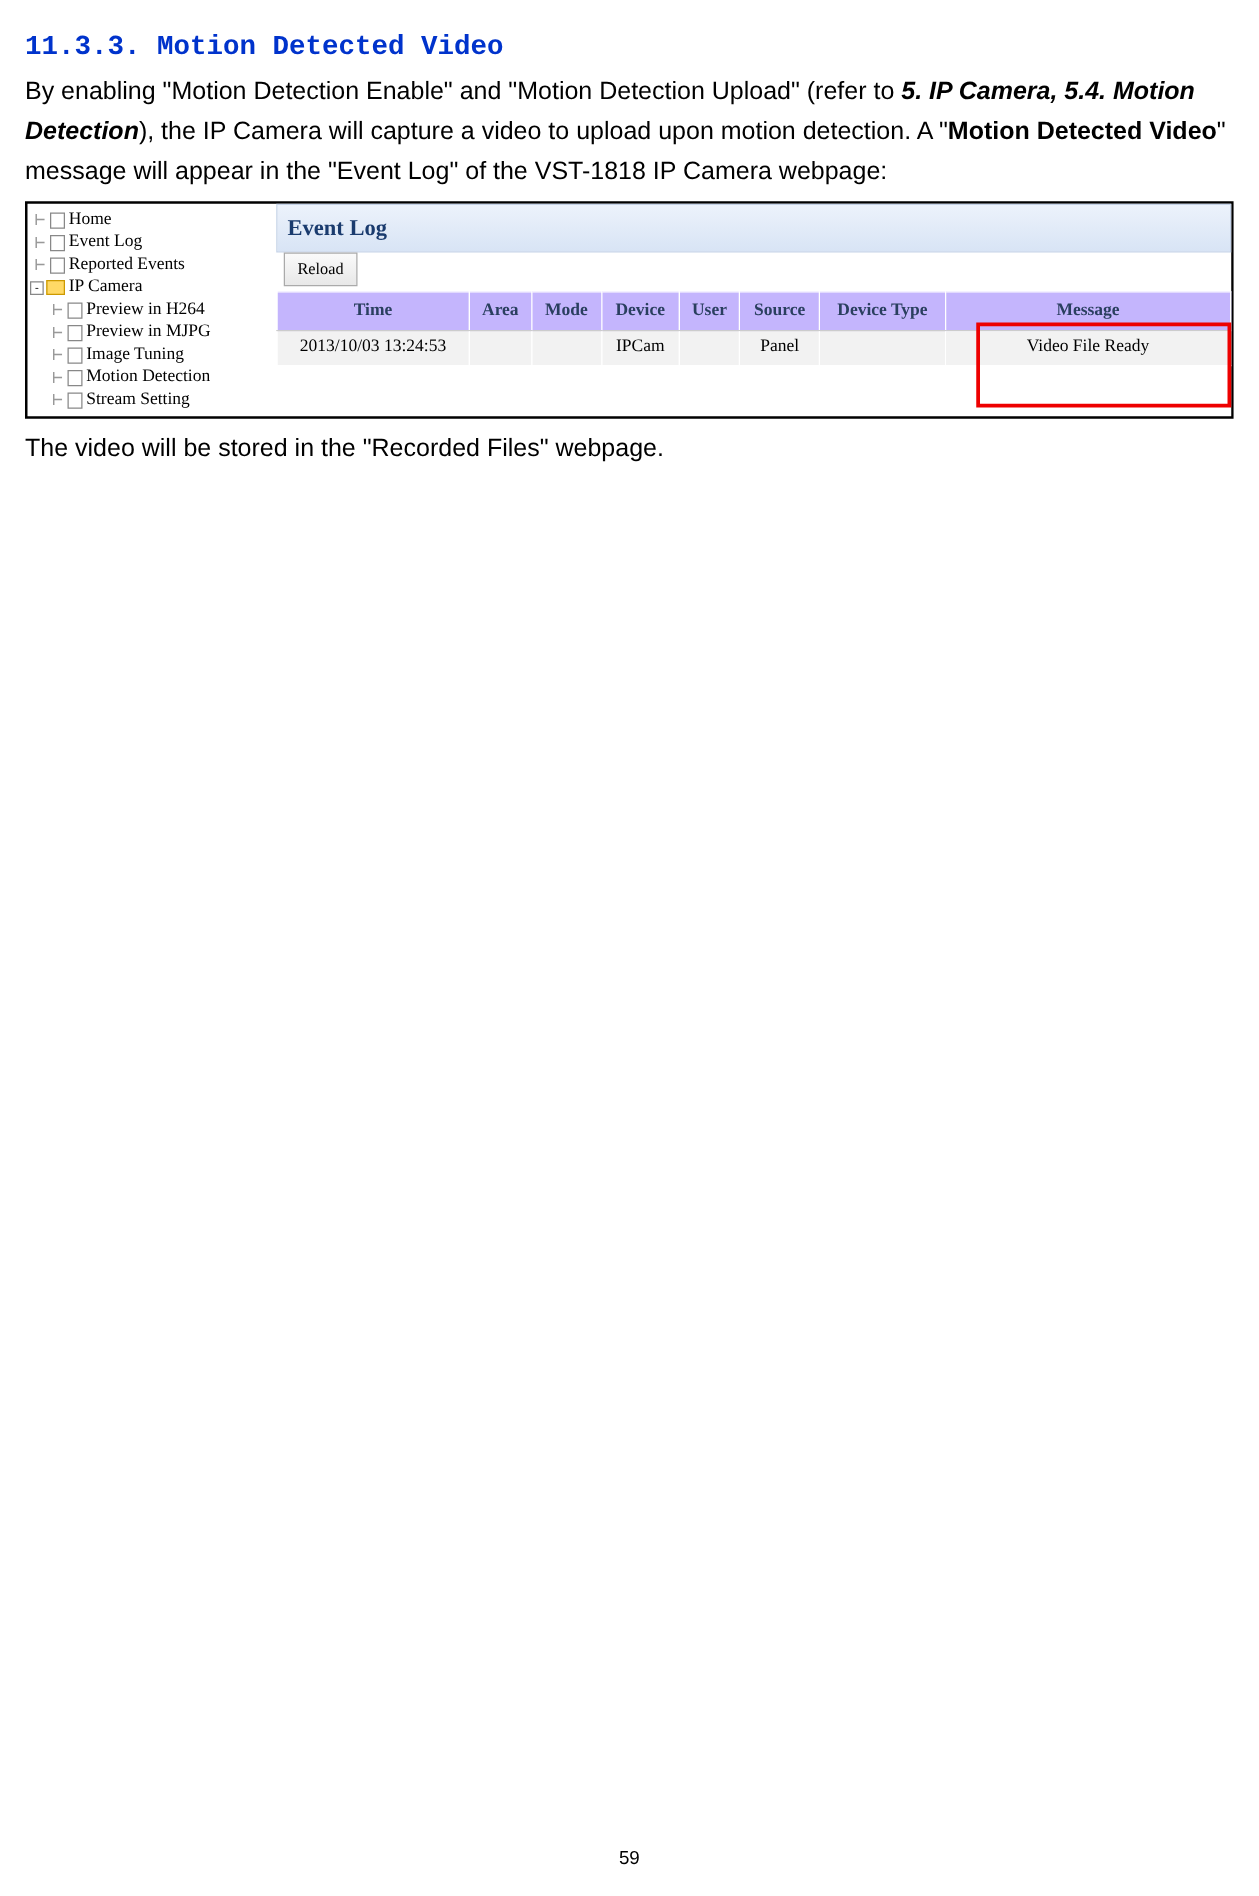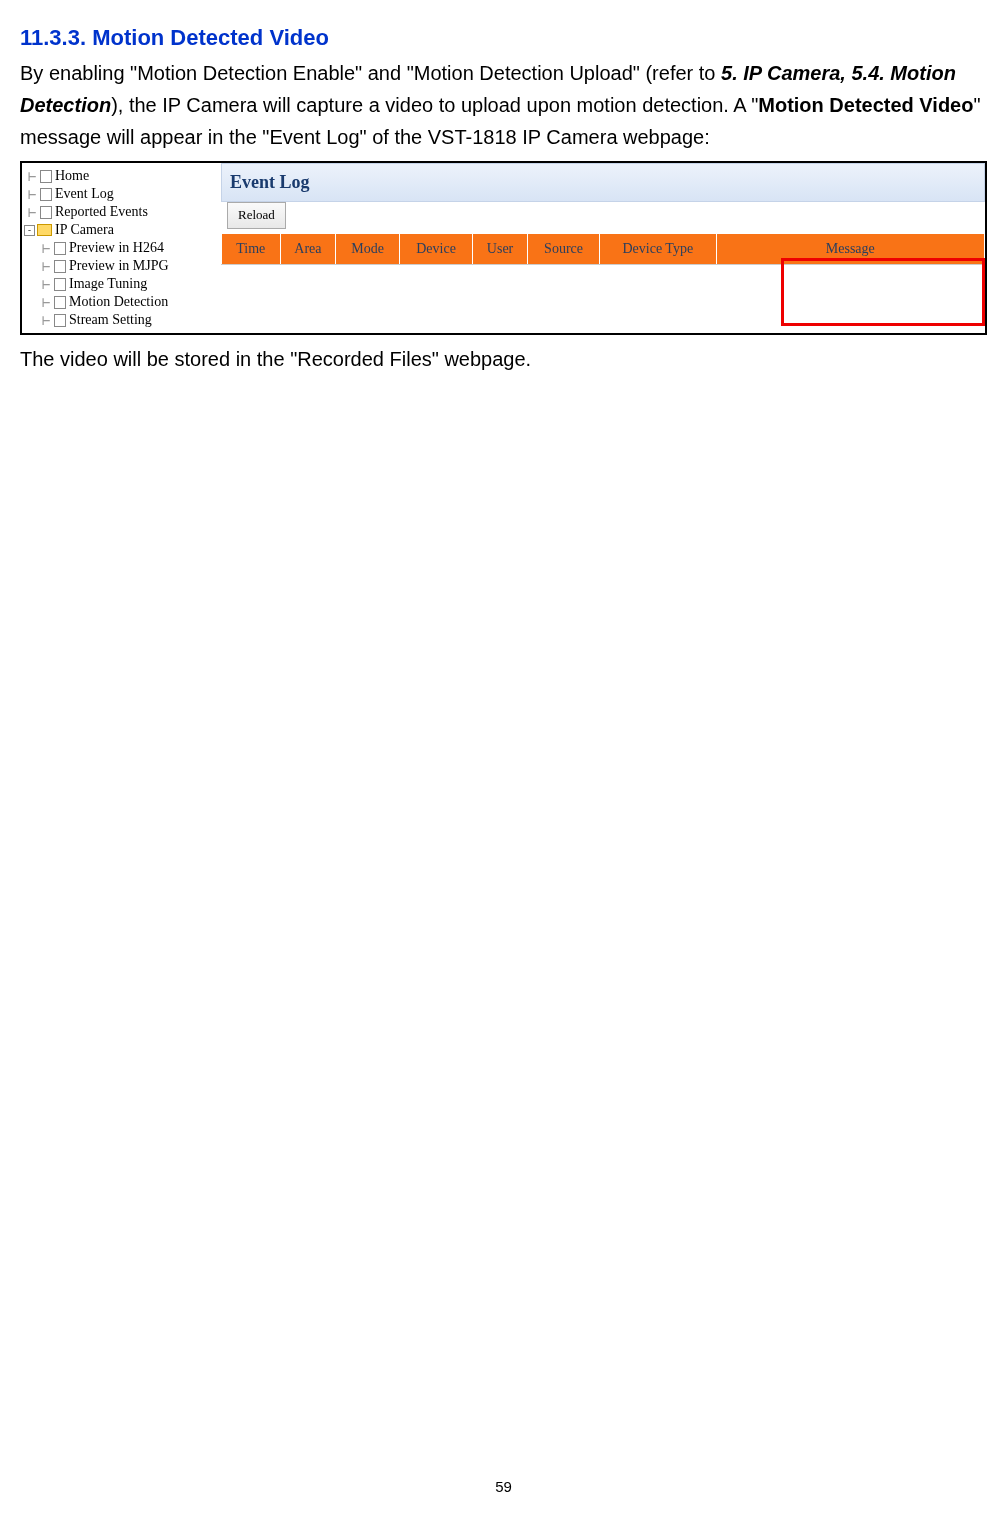--- a/index.html
+++ b/index.html
@@ -7,20 +7,21 @@
       font-size: 20px;
       margin: 20px;
       line-height: 1.6;
       color: #000;
     }
     .heading {
       color: #0033cc;
       font-weight: bold;
       font-size: 22px;
       margin-bottom: 2px;
+      font-family: Liberation Mono, monospace;
     }
     .body-text {
       font-size: 20px;
       color: #000;
     }
     .bold-italic {
       font-weight: bold;
       font-style: italic;
     }
     .bold {
@@ -108,25 +109,25 @@
       cursor: pointer;
     }
     .event-table {
       width: 100%;
       border-collapse: collapse;
       font-family: "Times New Roman", serif;
       font-size: 14px;
       margin-top: 4px;
     }
     .event-table th {
-      background: #f97316;
+      background: #c4b5fd;
       border: 1px solid #fff;
       border-bottom: 1px solid #ccc;
       padding: 4px 6px;
-      font-weight: normal;
+      font-weight: bold;
       text-align: center;
       color: #2a3f5f;
     }
     .event-table td {
       background: #f2f2f2;
       border: 1px solid #fff;
       padding: 2px 6px;
       text-align: center;
     }
     .event-table tr:nth-child(even) td {
@@ -223,20 +224,30 @@
             <th>Area</th>
             <th>Mode</th>
             <th>Device</th>
             <th>User</th>
             <th>Source</th>
             <th>Device Type</th>
             <th style="min-width:180px;">Message</th>
           </tr>
         </thead>
         <tbody>
+          <tr>
+            <td>2013/10/03 13:24:53</td>
+            <td></td>
+            <td></td>
+            <td>IPCam</td>
+            <td></td>
+            <td>Panel</td>
+            <td></td>
+            <td class="highlight-col">Video File Ready</td>
+          </tr>
         </tbody>
       </table>
       <div class="red-box" style="top:25px; right:0; width:198px; height:62px;"></div>
     </div>
   </div>
 </div>
 
 <div class="body-text">The video will be stored in the "Recorded Files" webpage.</div>
 
 <div class="page-number">59</div>

